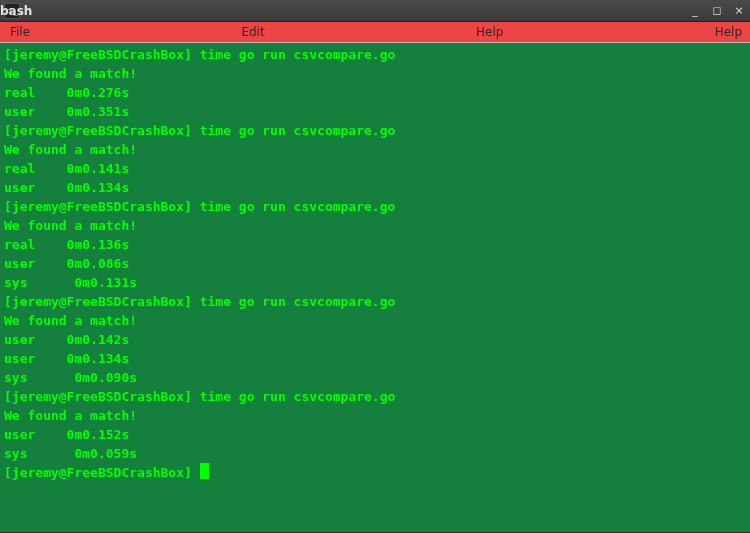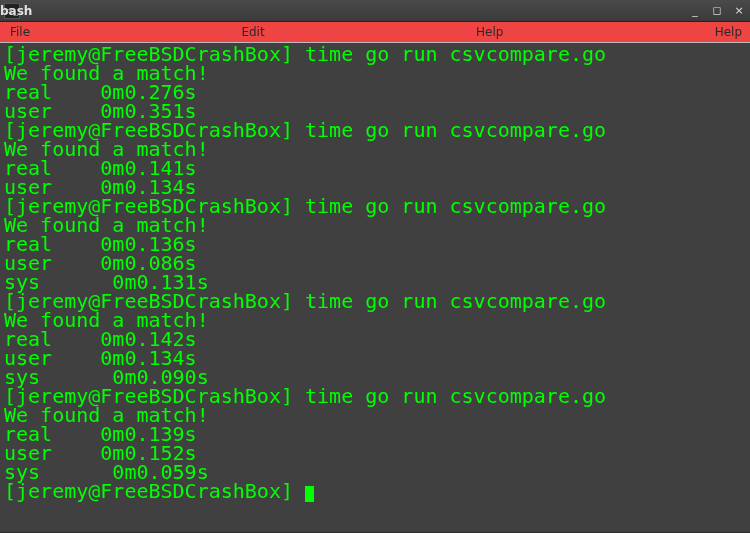--- a/index.html
+++ b/index.html
@@ -65,29 +65,29 @@
     color: #2a2a2a;
     border-bottom: 1px solid #bdbdbd;
     padding-left: 2px;
     justify-content: space-between;
   }
   .menu-item {
     padding: 2px 8px;
     cursor: pointer;
   }
   .terminal {
-    background: #404040;
+    background: #15803d;
     width: 100%;
     height: calc(533px - 22px - 22px);
     padding: 2px 4px;
     font-family: "DejaVu Sans Mono", "Liberation Mono", monospace;
-    font-size: 20px;
+    font-size: 13px;
     line-height: 19px;
     color: #00ff00;
-    font-weight: normal;
+    font-weight: bold;
     overflow: hidden;
     position: relative;
   }
   .line { white-space: pre; }
   .cursor {
     display: inline-block;
     width: 9px;
     height: 16px;
     background: #00ff00;
     vertical-align: text-bottom;
@@ -123,22 +123,21 @@
     <div class="line">We found a match!</div>
     <div class="line">real    0m0.141s</div>
     <div class="line">user    0m0.134s</div>
     <div class="line">[jeremy@FreeBSDCrashBox] time go run csvcompare.go</div>
     <div class="line">We found a match!</div>
     <div class="line">real    0m0.136s</div>
     <div class="line">user    0m0.086s</div>
     <div class="line">sys      0m0.131s</div>
     <div class="line">[jeremy@FreeBSDCrashBox] time go run csvcompare.go</div>
     <div class="line">We found a match!</div>
-    <div class="line">real    0m0.142s</div>
+    <div class="line">user    0m0.142s</div>
     <div class="line">user    0m0.134s</div>
     <div class="line">sys      0m0.090s</div>
     <div class="line">[jeremy@FreeBSDCrashBox] time go run csvcompare.go</div>
     <div class="line">We found a match!</div>
-    <div class="line">real    0m0.139s</div>
     <div class="line">user    0m0.152s</div>
     <div class="line">sys      0m0.059s</div>
     <div class="line">[jeremy@FreeBSDCrashBox] <span class="cursor"></span></div>
   </div>
 
 </body></html>

